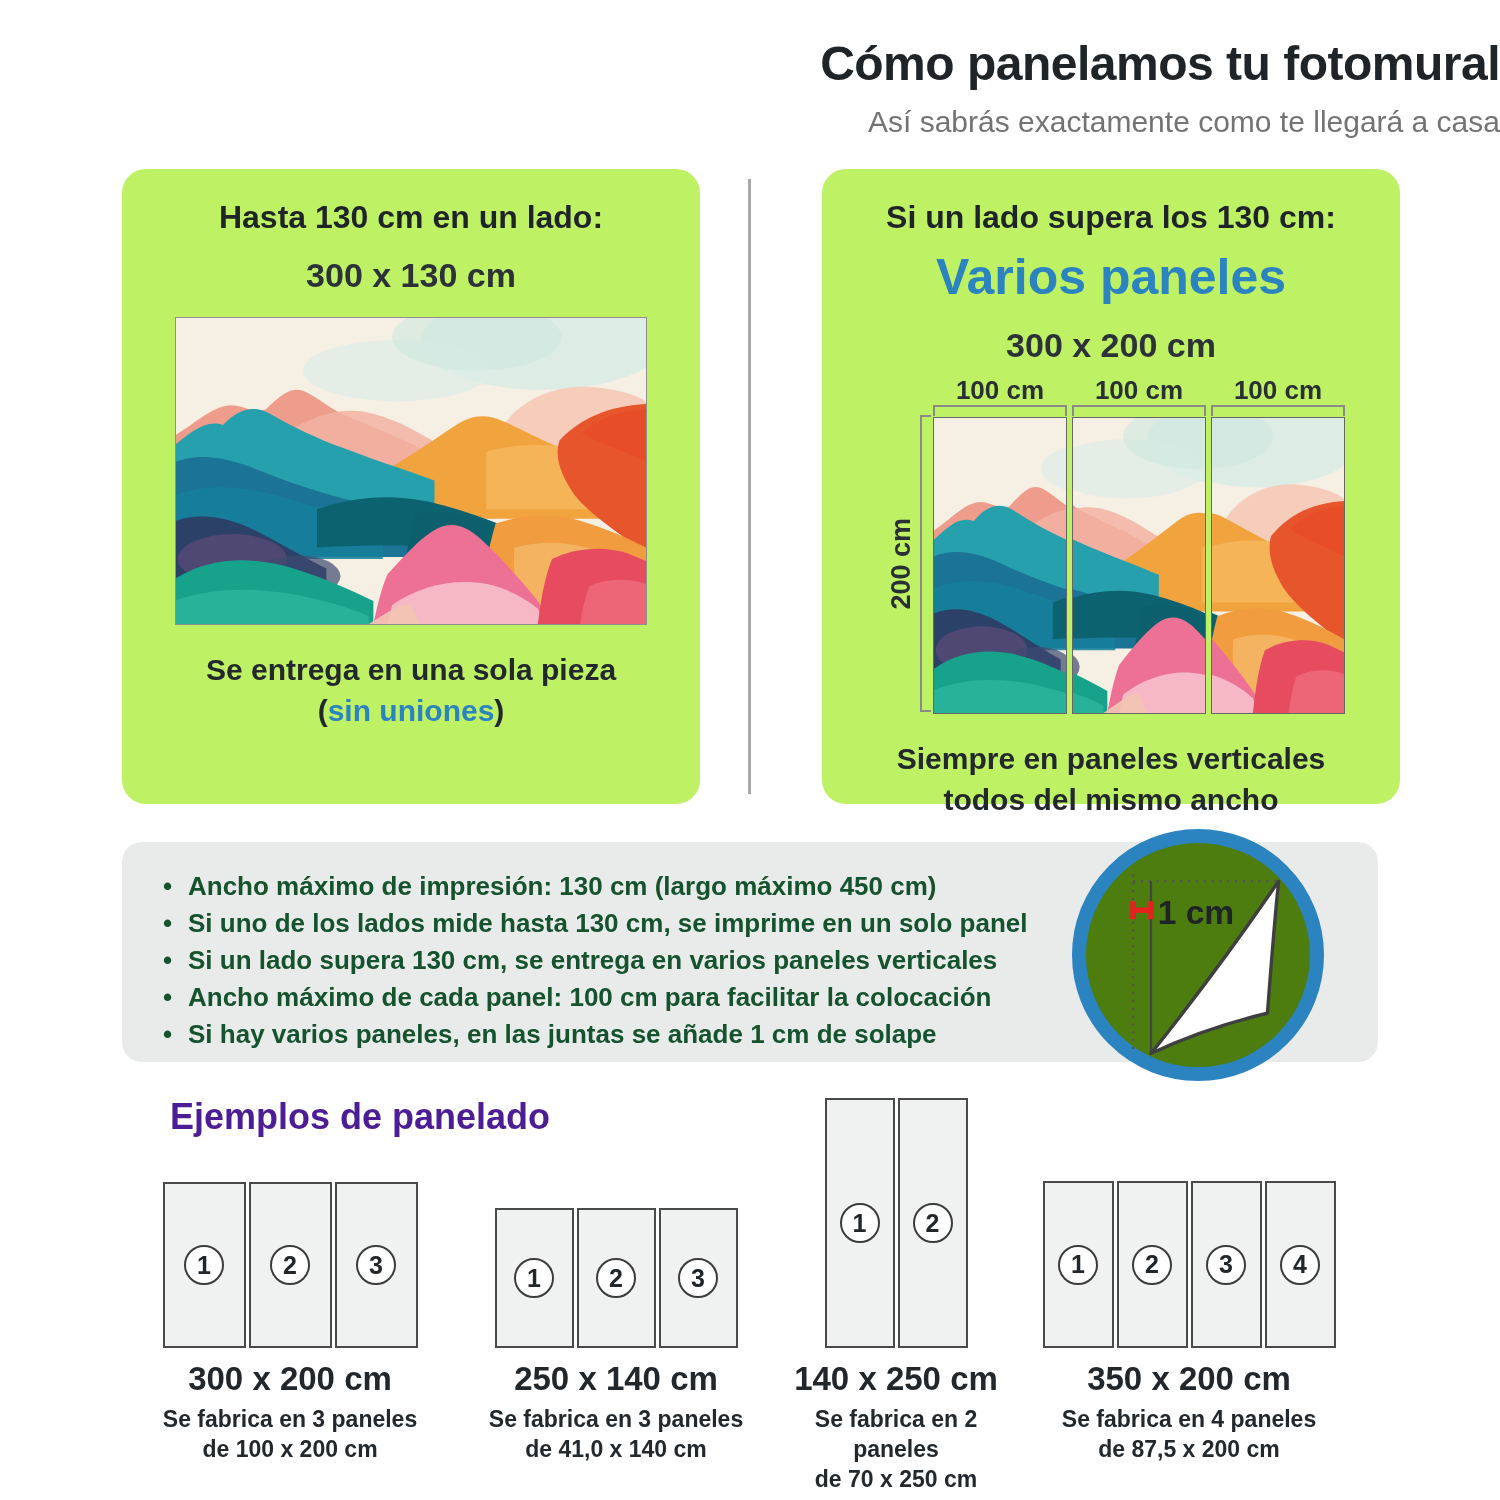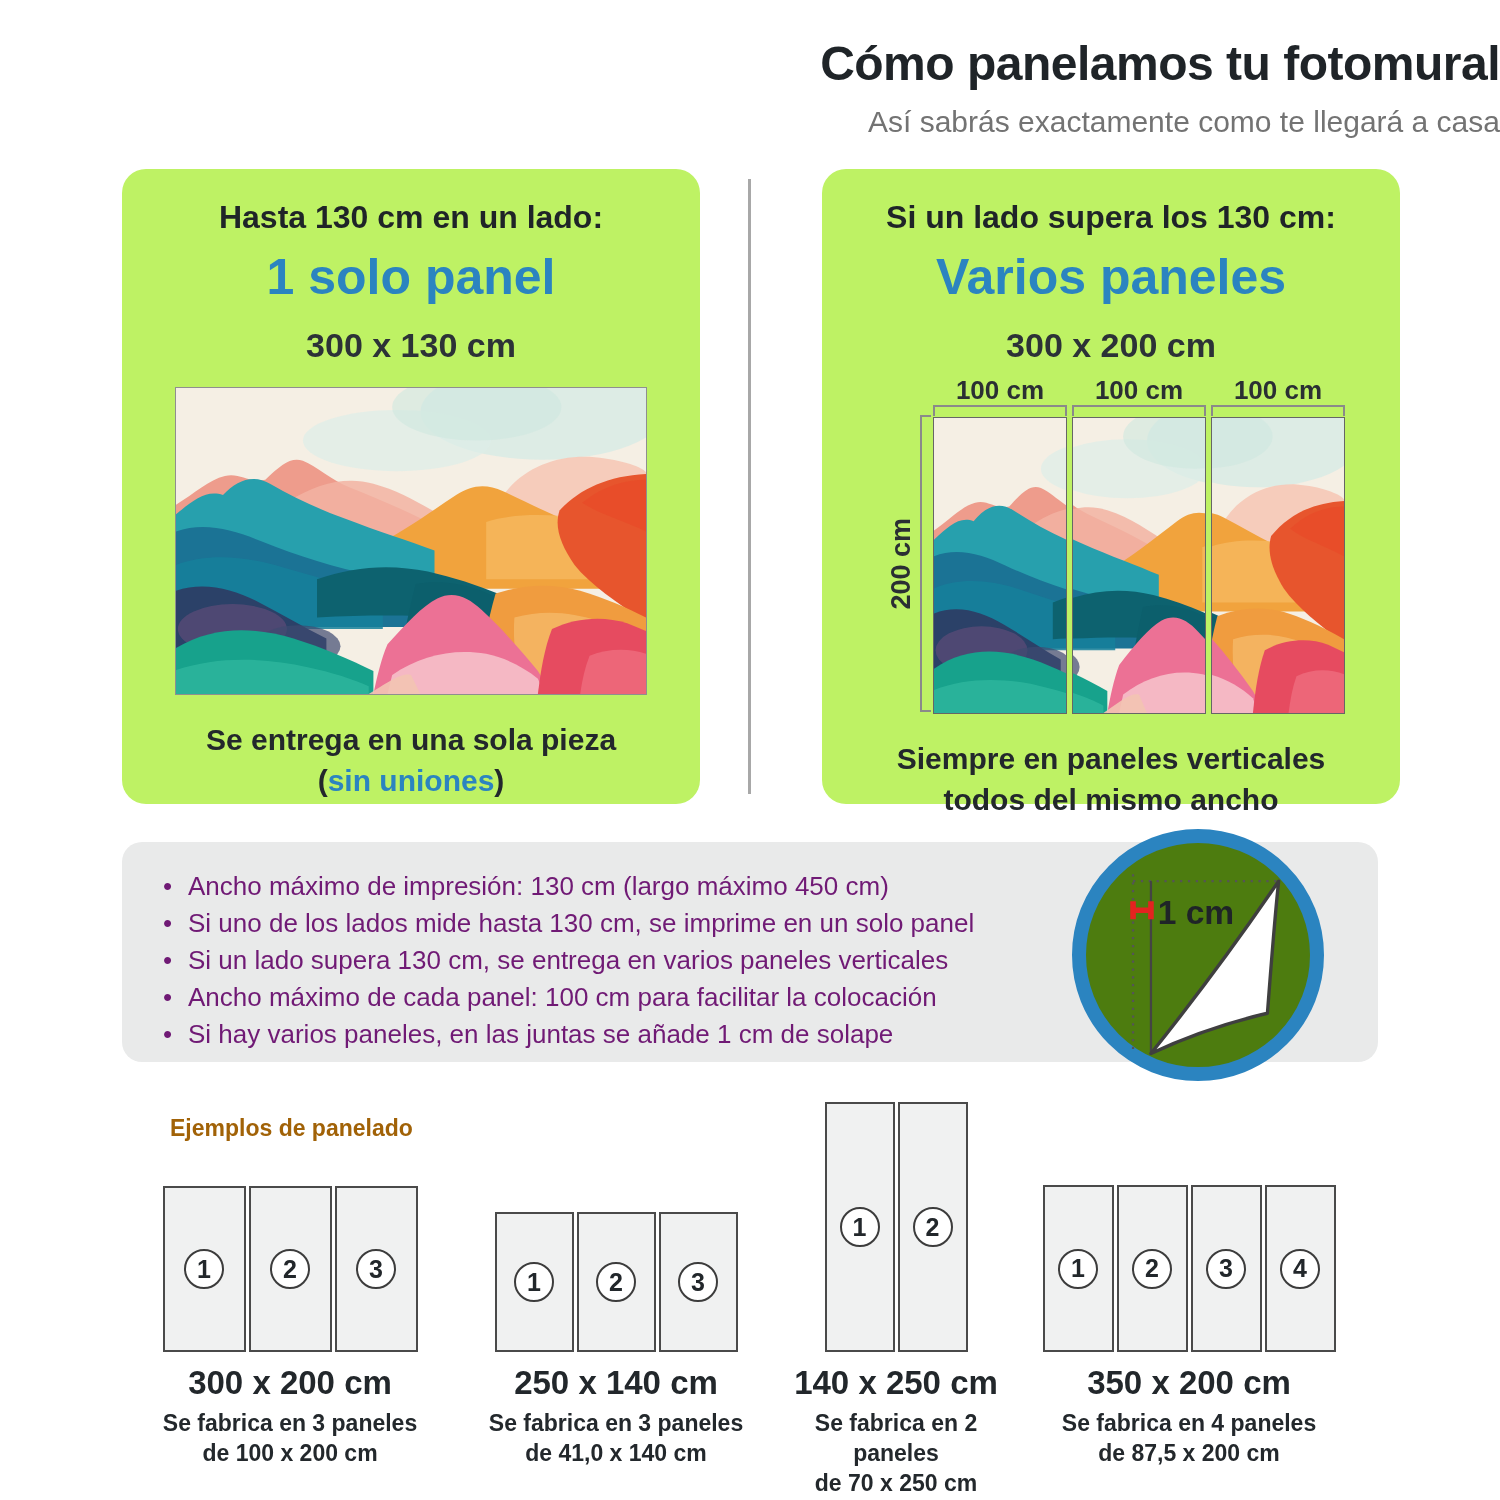--- a/index.html
+++ b/index.html
@@ -42,29 +42,29 @@
   .labels-row { height:30px; }
   .w-label { flex:1; font-size:26px; font-weight:600; color:#2a2f33; }
   .brackets-row { height:12px; }
   .t-bracket { flex:1; height:11px; border:2px solid #8a8a8a; border-bottom:none; }
   .panels-row { height:297px; }
   .panel { flex:1; border:1px solid #666; background:#f5efe4; }
 
   
   .notes { position:relative; margin:38px 122px 0; height:220px; background:#e9eaea;
     border-radius:20px; padding:26px 330px 0 36px; }
-  .bullets { margin:0; padding:0; list-style:none; font-size:26px; line-height:37px; font-weight:400; color:#701a75; }
+  .bullets { margin:0; padding:0; list-style:none; font-size:26px; line-height:37px; font-weight:700; color:#14532d; }
   .bullets li { position:relative; padding-left:30px; }
   .bullets li::before { content:"\2022"; position:absolute; left:5px; }
   .badge { position:absolute; top:-13px; left:950px; width:252px; height:252px;
     border-radius:50%; background:#4d7c0f; border:14px solid #2b84c0; }
   .badge svg { display:block; width:100%; height:100%; }
 
   
-  .examples-h { margin:53px 0 0 170px; font-size:23px; font-weight:800; color:#a16207; }
+  .examples-h { margin:34px 0 0 170px; font-size:36px; font-weight:800; color:#4c1d95; }
   .examples-row { position:relative; height:345px; }
   .ex { position:absolute; text-align:center; }
   .ex-panels { display:flex; justify-content:center; align-items:center; gap:3px; }
   .xp { background:#f0f1f1; border:2px solid #4a4a4a; display:flex; align-items:center; justify-content:center; }
   .ex1 .xp { width:83px; height:166px; }
   .ex2 .xp { width:79px; height:140px; }
   .ex3 .xp { width:70px; height:250px; }
   .ex4 .xp { width:71px; height:167px; }
   .ex1 { left:140px; width:300px; top:44px; }
   .ex2 { left:466px; width:300px; top:70px; }
@@ -115,21 +115,20 @@
 
 <div class="header">
   <h1 class="title">Cómo panelamos tu fotomural</h1>
   <p class="subtitle">Así sabrás exactamente como te llegará a casa</p>
 </div>
 
 <div class="cards">
 
   <div class="card">
     <div class="card-condition">Hasta 130 cm en un lado:</div>
-    <div class="card-headline">1 solo panel</div>
     <div class="card-size">300 x 130 cm</div>
     <div class="mural-single">
       <svg viewBox="0 0 500 320" preserveAspectRatio="none">
           <use href="#artwork" xlink:href="#artwork"></use>
         </svg>
     </div>
     <div class="card-caption">
       <span>Se entrega en una sola pieza</span><br>
       <span>(</span><span class="blue-text">sin uniones</span><span>)</span>
     </div>

